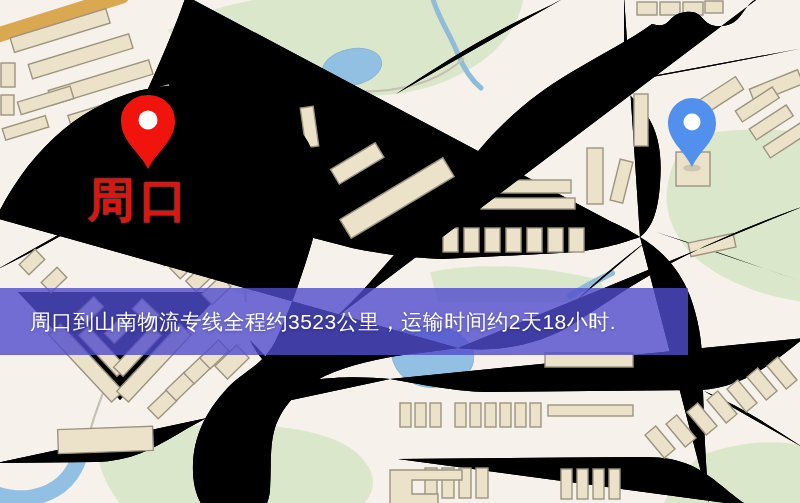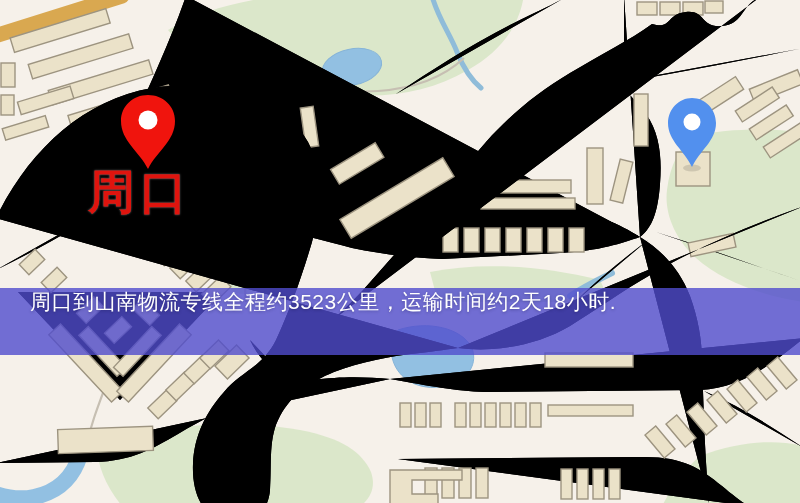--- a/index.html
+++ b/index.html
@@ -4,27 +4,27 @@
 <style>
   html,body{margin:0;padding:0;background:#222;}
   #stage{position:relative;width:800px;height:503px;overflow:hidden;
          font-family:"Liberation Sans","DejaVu Sans",sans-serif;background:#f6f1ea;}
   #mapsvg{position:absolute;left:0;top:0;width:800px;height:503px;display:block;}
   .casing path, .casing line{fill:none;stroke:#d9a850;stroke-width:15;stroke-linecap:round;stroke-linejoin:round;}
   .gpath{fill:none;stroke:#c6bfb2;stroke-width:2.2;}
   .bld{fill:#ebe2c9;stroke:#9d9480;stroke-width:1.4;}
   .park{fill:#dbe7ca;stroke:none;}
   .water{fill:#92c0e2;stroke:#86b4d8;stroke-width:1;}
-  #banner{position:absolute;left:0;top:288px;width:800px;height:67px;
-          display:flex;box-sizing:border-box;padding-left:30px;}
+  #banner{position:absolute;left:0;top:288px;width:688px;height:67px;
+          display:flex;align-items:center;box-sizing:border-box;padding-left:30px;}
   #banner .txt{color:#fff;font-size:21px;font-weight:500;letter-spacing:0.5px;
                text-shadow:0 1px 3px rgba(20,20,60,.35);white-space:nowrap;}
   .pin-label{position:absolute;font-weight:700;font-size:47px;line-height:1;
              letter-spacing:5px;text-shadow:0 0 2px rgba(255,255,255,.5);}
-  #label-origin{left:88px;top:168px;}
+  #label-origin{left:88px;top:176px;}
   #label-dest{left:636px;top:180px;}
 </style>
 </head>
 <body>
 
 <div id="stage">
   <svg id="mapsvg" viewBox="0 0 800 503" aria-hidden="true">
     <defs>
       <path id="r1" d="M-5,36 L122,-4"></path>
       <path id="r17" d="M396,94 C432,70 472,44 514,23 C536,12 552,5 566,-3"></path>

